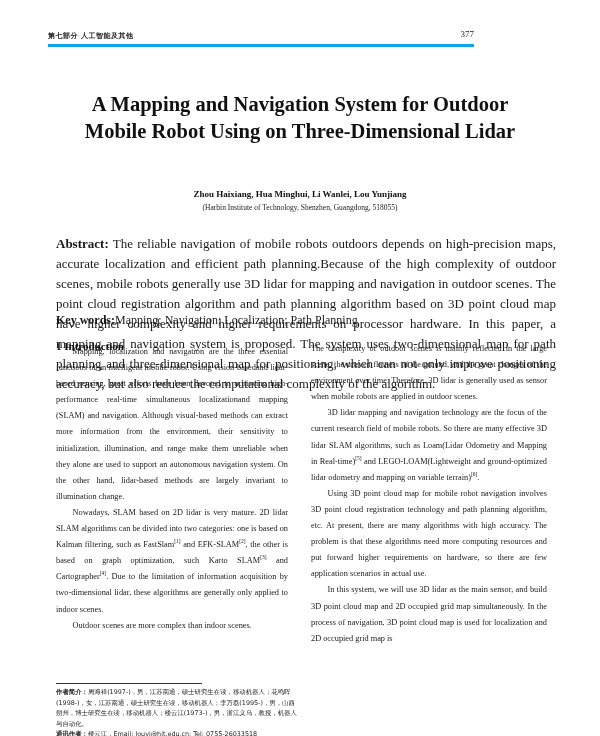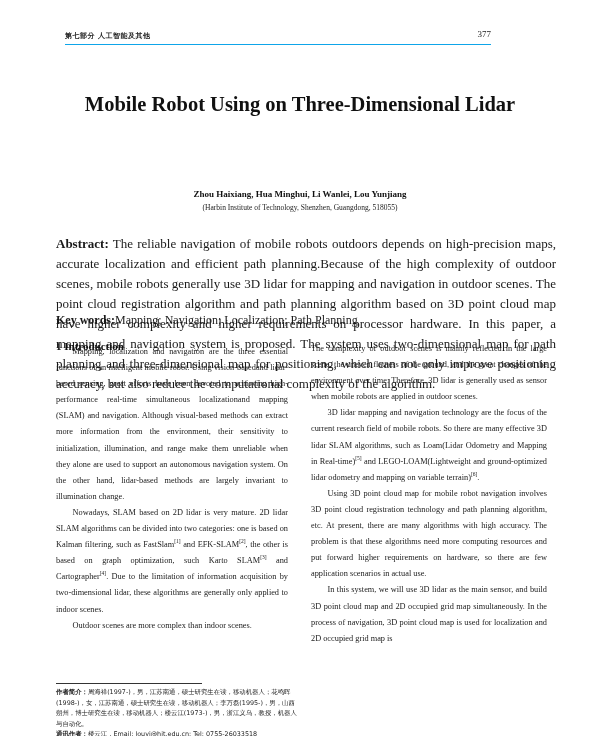--- a/index.html
+++ b/index.html
@@ -14,22 +14,21 @@
       overflow: hidden;
       font-family: "Liberation Serif", "DejaVu Serif", serif;
       color: #161616;
     }
     .page-header {
       position: absolute;
       left: 48px;
       top: 28px;
       width: 426px;
       height: 16px;
-      border-bottom: 1px solid #0ea5e9;
-      margin-left: 17px;
+      border-bottom: 3px solid #0ea5e9;
     }
     .page-header .running-head {
       position: absolute;
       left: 0;
       top: 3px;
       font-family: "DejaVu Sans", sans-serif;
       font-size: 7px;
       font-weight: bold;
       letter-spacing: 0.5px;
       color: #222;
@@ -136,20 +135,21 @@
   </style>
 </head>
 <body>
 
 <div class="page-header">
   <span class="running-head">第七部分  人工智能及其他</span>
   <span class="page-number">377</span>
 </div>
 
 <div class="title">
+  <div>A Mapping and Navigation System for Outdoor</div>
   <div>Mobile Robot Using on Three-Dimensional Lidar</div>
 </div>
 
 <div class="authors">Zhou Haixiang,  Hua Minghui,  Li Wanlei,  Lou Yunjiang</div>
 <div class="affiliation">(Harbin Institute of Technology,  Shenzhen,  Guangdong,  518055)</div>
 
 <div class="abstract">
   <span class="label">Abstract:</span><span> The reliable navigation of mobile robots outdoors depends on high-precision maps, accurate localization and efficient path planning.Because of the high complexity of outdoor scenes, mobile robots generally use 3D lidar for mapping and navigation in outdoor scenes. The point cloud registration algorithm and path planning algorithm based on 3D point cloud map have higher complexity and higher requirements on processor hardware. In this paper, a mapping and navigation system is proposed. The system uses two-dimensional map for path planning and three-dimensional map for positioning, which can not only improve positioning accuracy, but also reduce the computational complexity of the algorithm.</span>
 </div>
 

